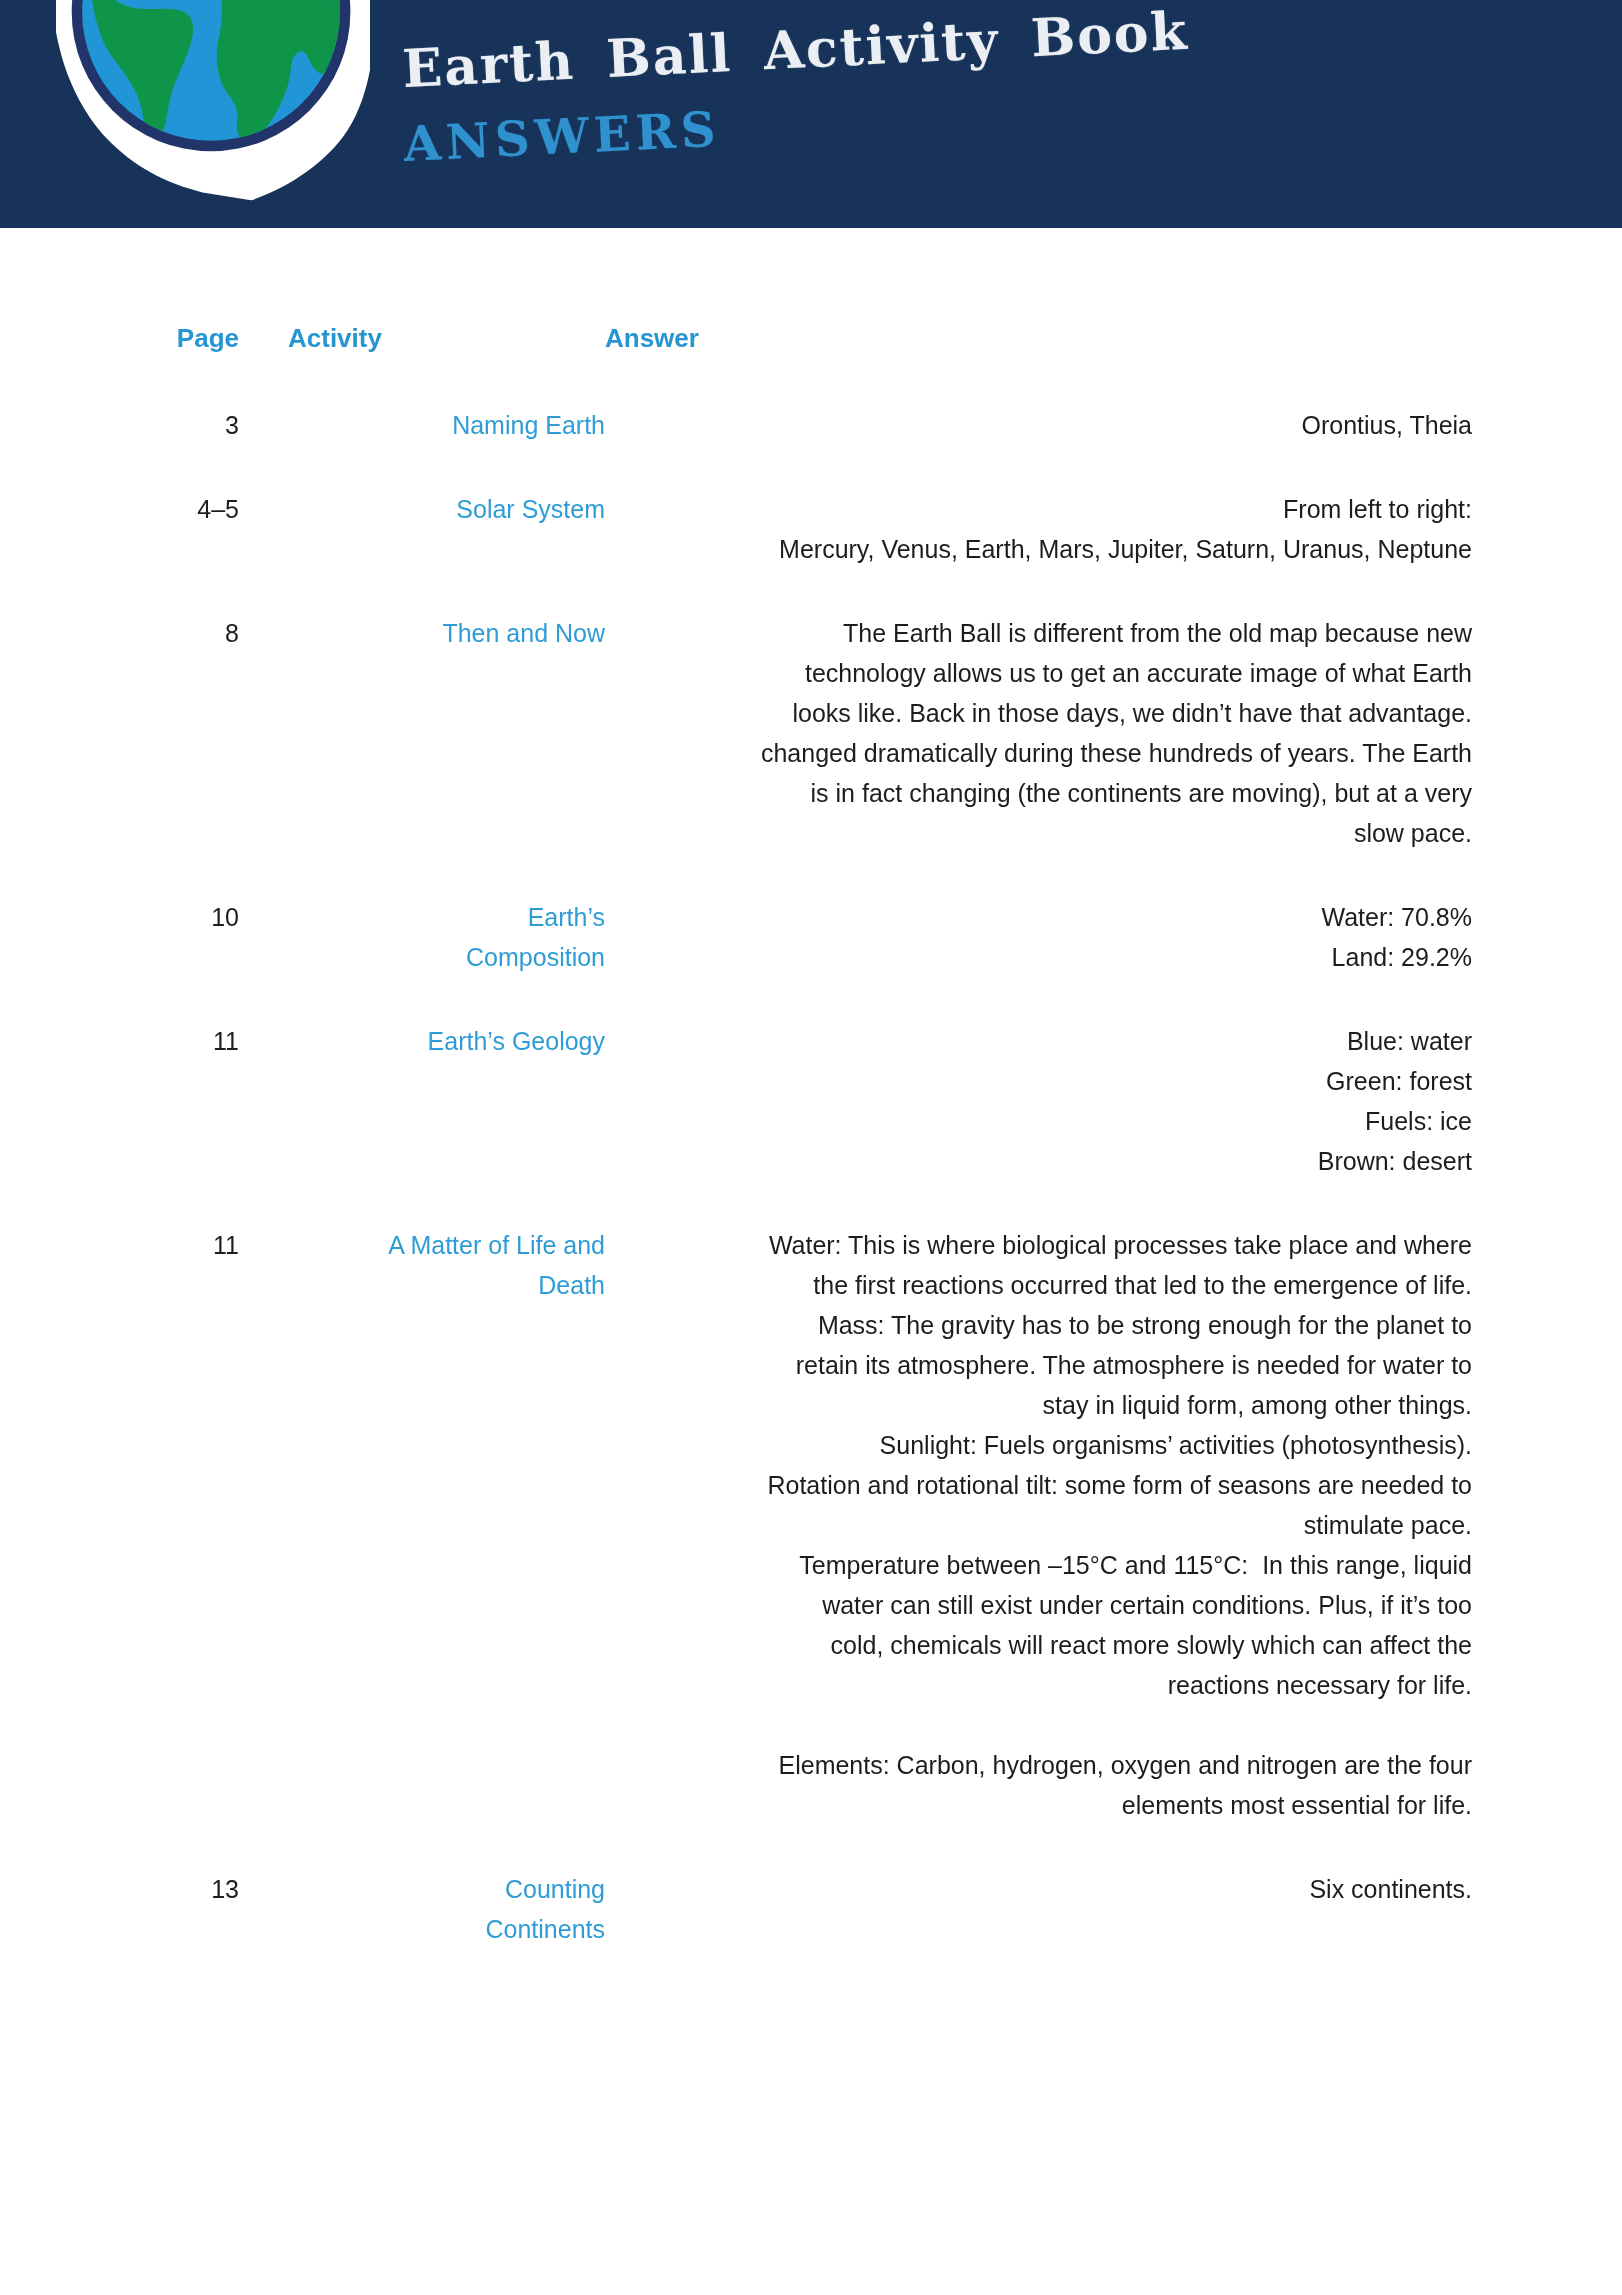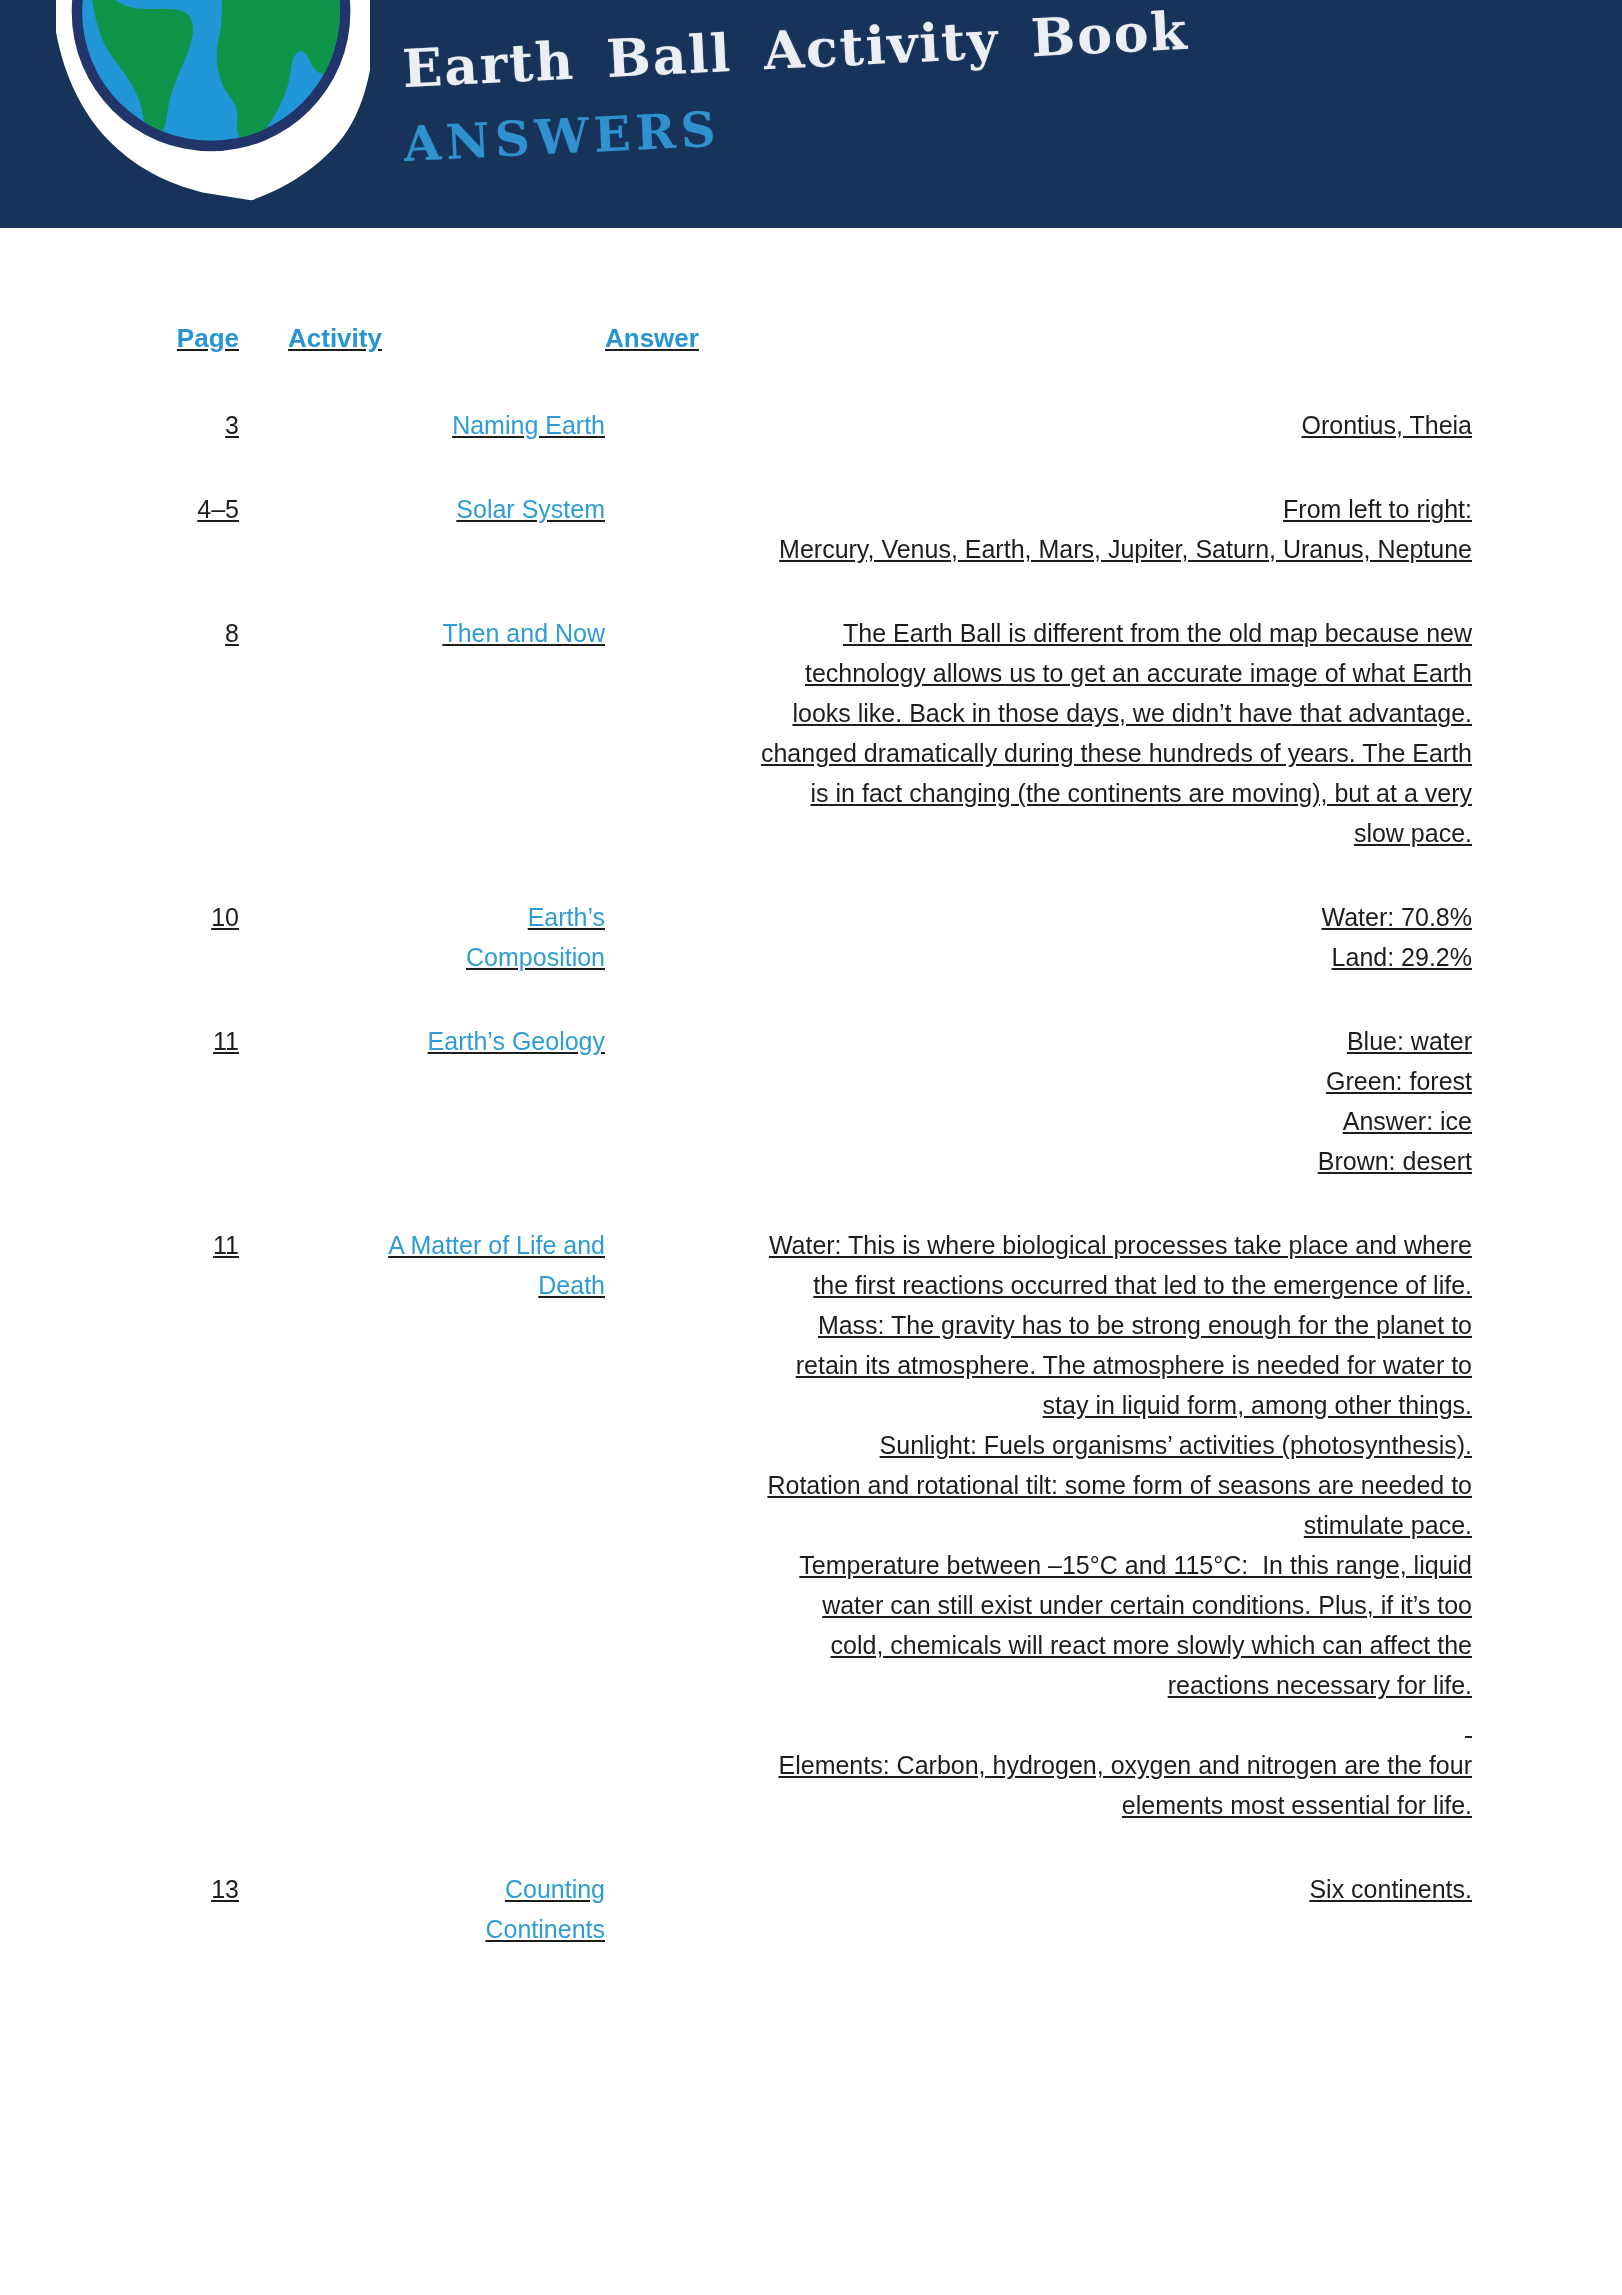--- a/index.html
+++ b/index.html
@@ -42,21 +42,21 @@
     font-weight: 700;
     font-size: 48px;
     letter-spacing: 5.2px;
     color: #2f92ce;
     white-space: nowrap;
     transform: rotate(-2.8deg);
     transform-origin: 0 100%;
     text-shadow: 0 0 1.3px rgba(47,146,206,0.4);
   }
   
-  .table { padding: 90px 151px 0 160px; text-decoration: underline; }
+  .table { padding: 90px 151px 0 160px; }
   .thead, .row {
     display: grid;
     grid-template-columns: 79px 366px 1fr;
   }
   .thead {
     font-weight: 700;
     color: #2795d1;
     font-size: 26px;
     line-height: 40px;
     margin-bottom: 47px;
@@ -161,21 +161,21 @@
         </div>
       </div>
       <div class="row">
         <div class="cell page">11</div>
         <div class="cell activity">
           <div class="line">Earth’s Geology</div>
         </div>
         <div class="cell answer">
           <div class="line">Blue: water</div>
           <div class="line">Green: forest</div>
-          <div class="line">Answer: ice</div>
+          <div class="line">Fuels: ice</div>
           <div class="line">Brown: desert</div>
         </div>
       </div>
       <div class="row">
         <div class="cell page">11</div>
         <div class="cell activity">
           <div class="line">A Matter of Life and</div>
           <div class="line">Death</div>
         </div>
         <div class="cell answer">

